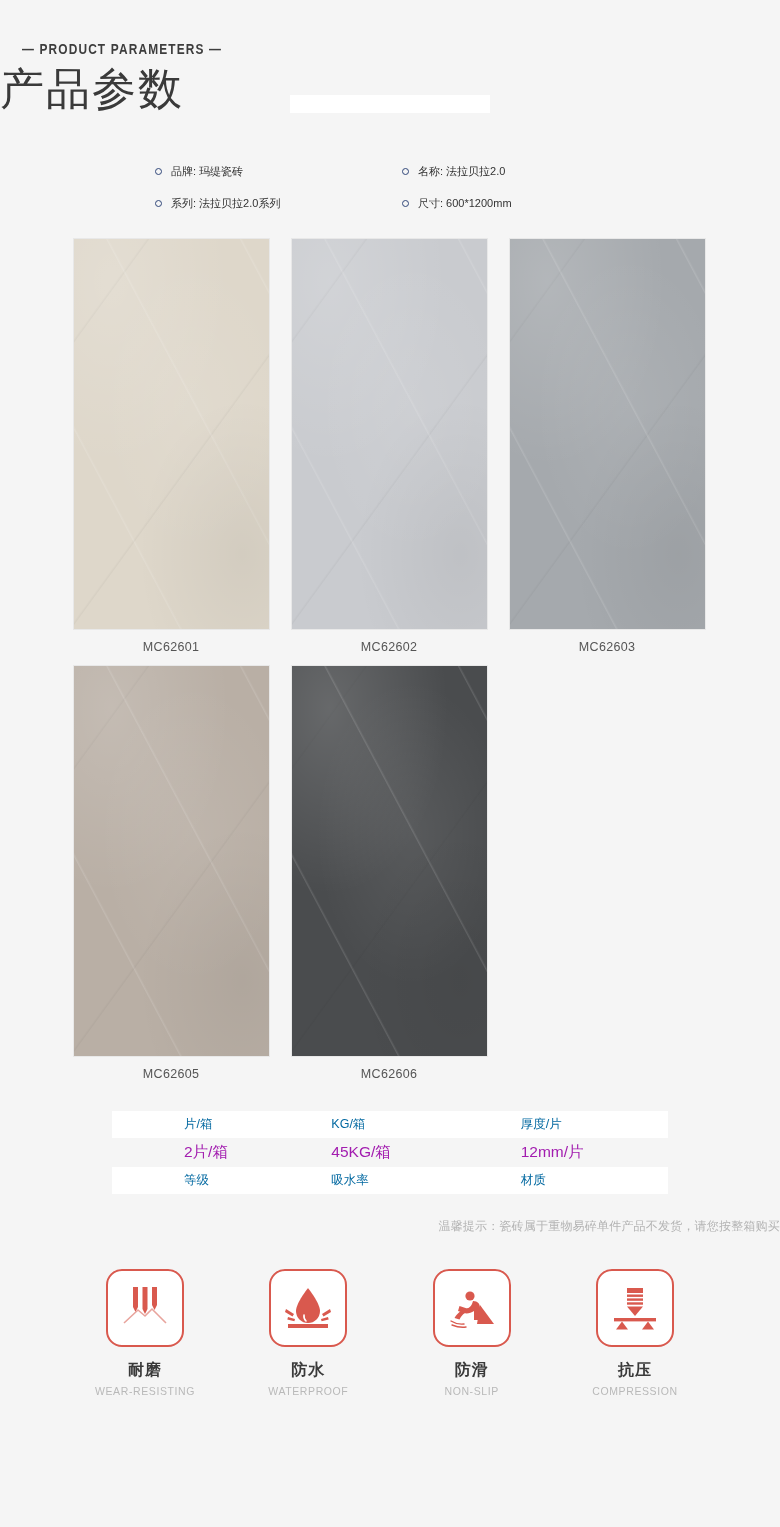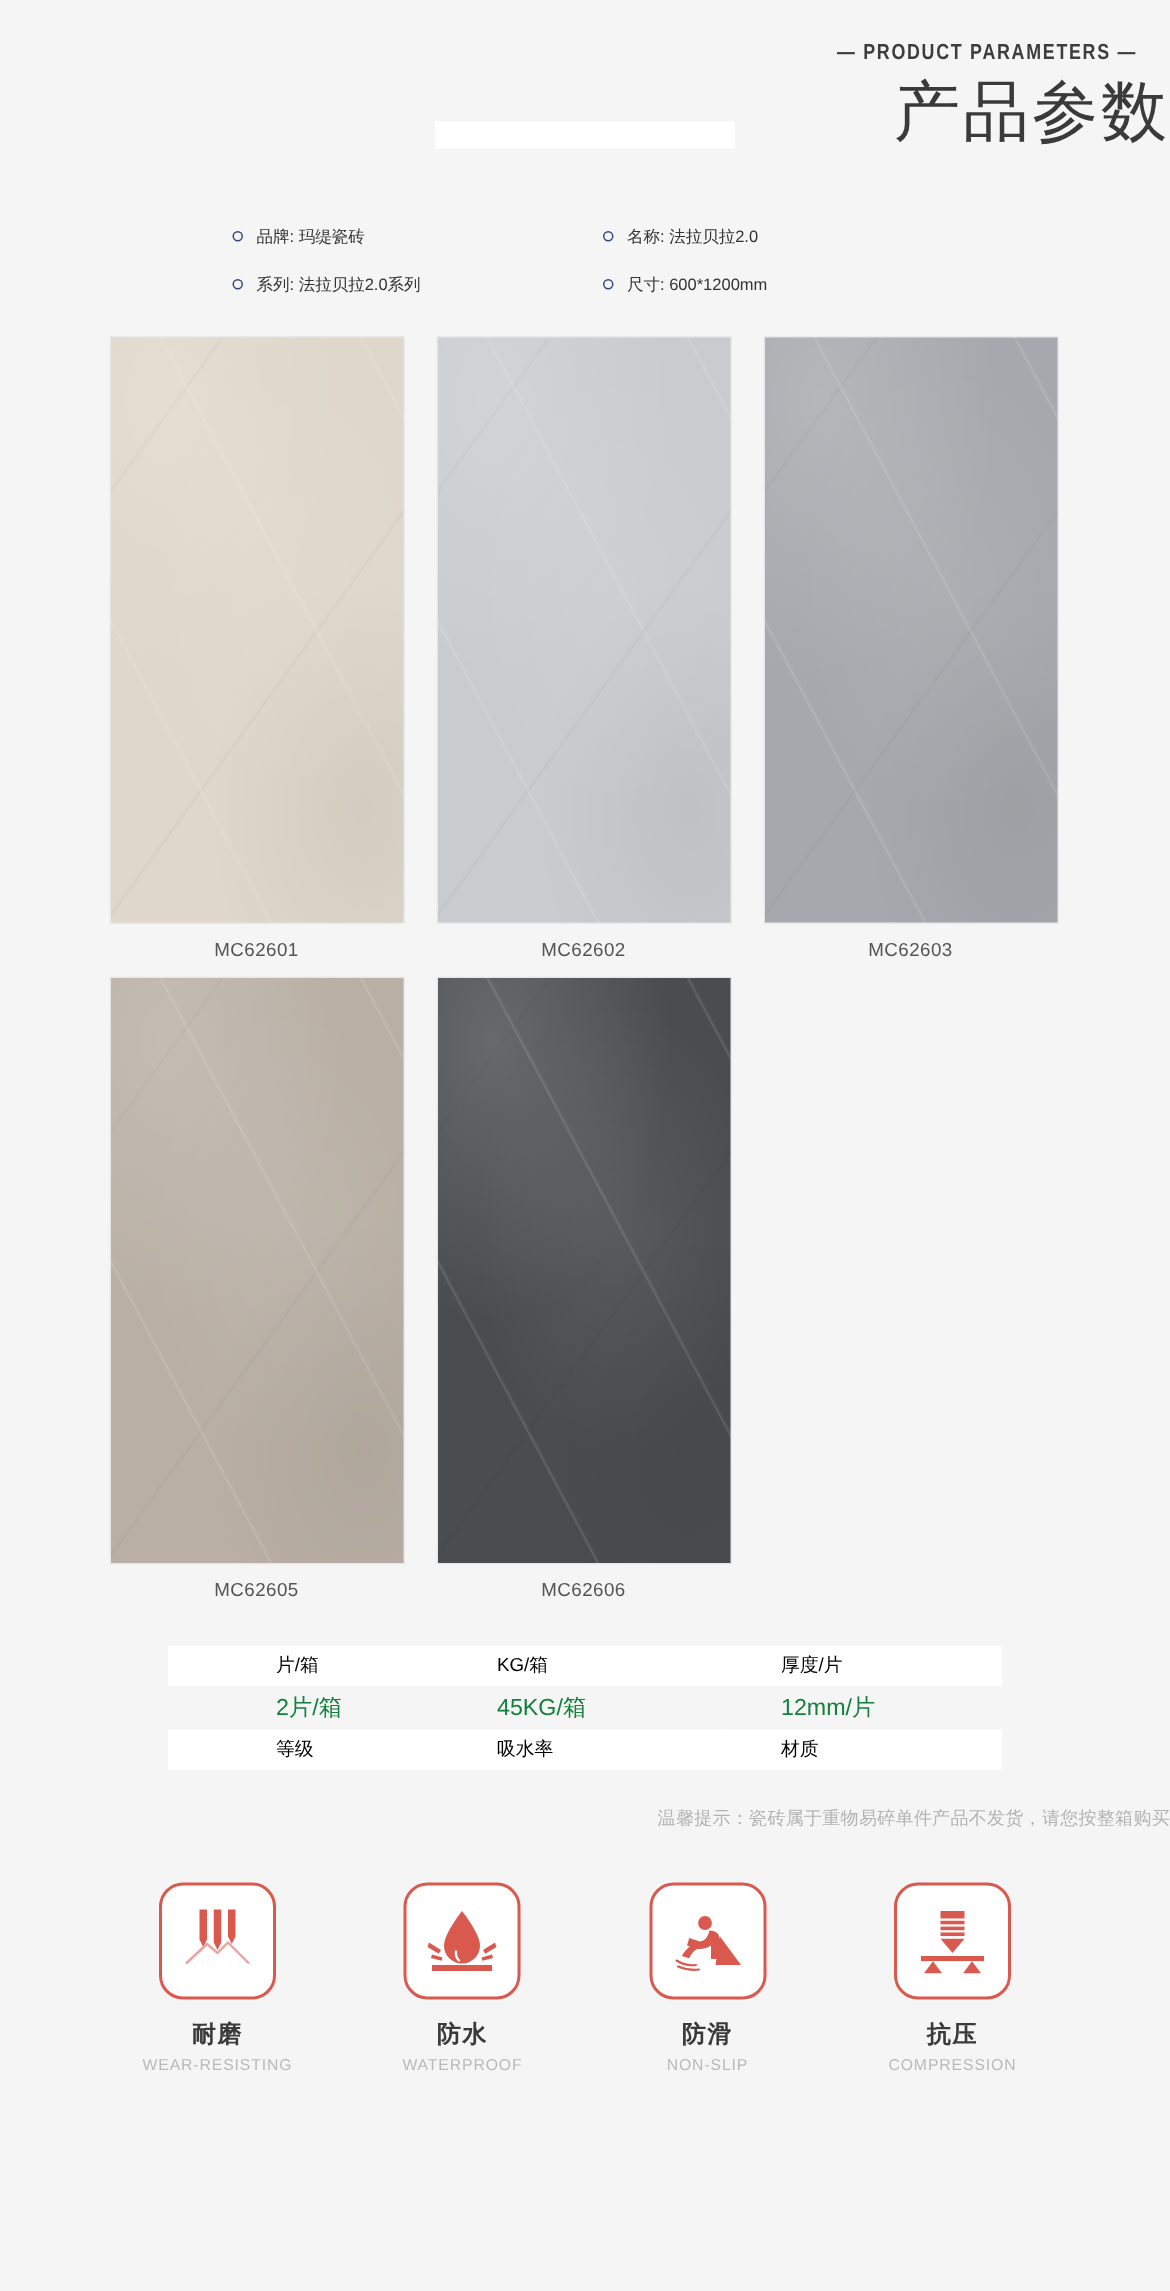--- a/index.html
+++ b/index.html
@@ -12,22 +12,22 @@
   body {
     background: #f5f5f5;
     font-family: "Liberation Sans", "DejaVu Sans", sans-serif;
     color: #333;
     position: relative;
     overflow: hidden;
   }
 
   
   .header {
-    padding-top: 26px;
-    text-align: right;
+    padding-top: 40px;
+    text-align: left;
   }
 
   .header-eyebrow {
     font-size: 14.5px;
     font-weight: bold;
     letter-spacing: 1.4px;
     color: #3d3d3d;
     transform: scaleX(0.82);
     display: inline-block;
     font-family: "Liberation Sans Narrow", "Liberation Sans", sans-serif;
@@ -164,26 +164,26 @@
   .spec-table td {
     padding: 0 0 0 72px;
     height: 27px;
     vertical-align: middle;
     text-align: left;
     width: 33.33%;
   }
 
   .spec-table tr.row-head td {
     font-size: 12.5px;
-    color: #000000;
+    color: #0369a1;
   }
 
   .spec-table tr.row-value td {
     font-size: 15.5px;
-    color: #15803d;
+    color: #a21caf;
     height: 29px;
   }
 
   .spec-table td.col-1 { padding-left: 72px; }
   .spec-table td.col-2 { padding-left: 34px; }
   .spec-table td.col-3 { padding-left: 38px; }
 
   
   .tip {
     text-align: right;

